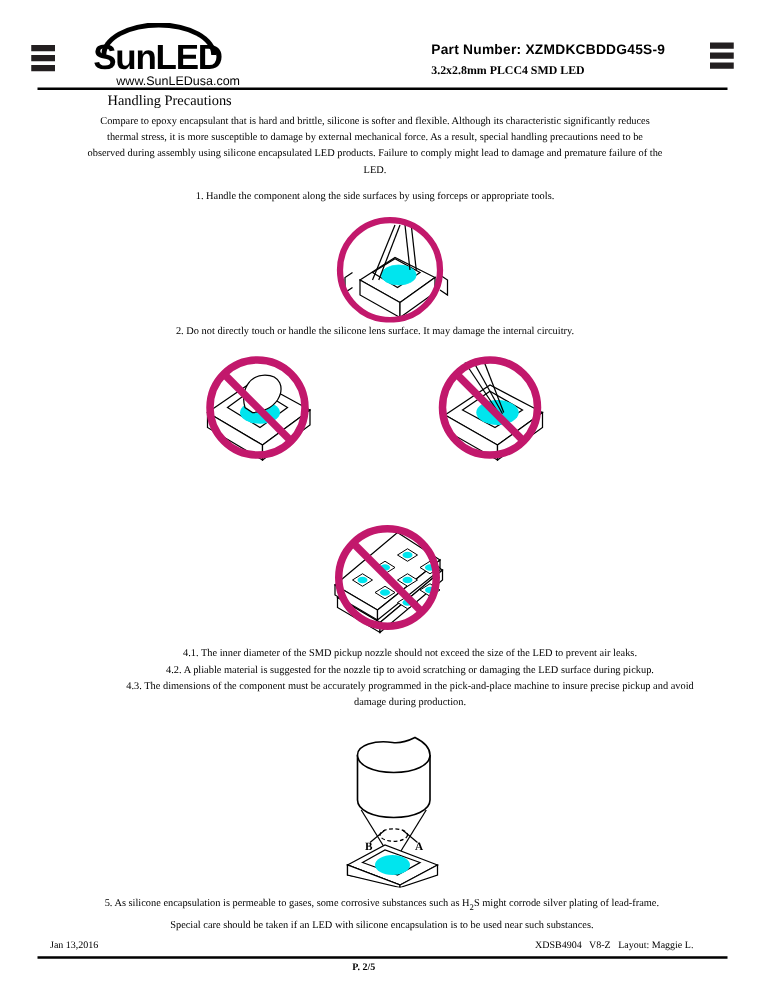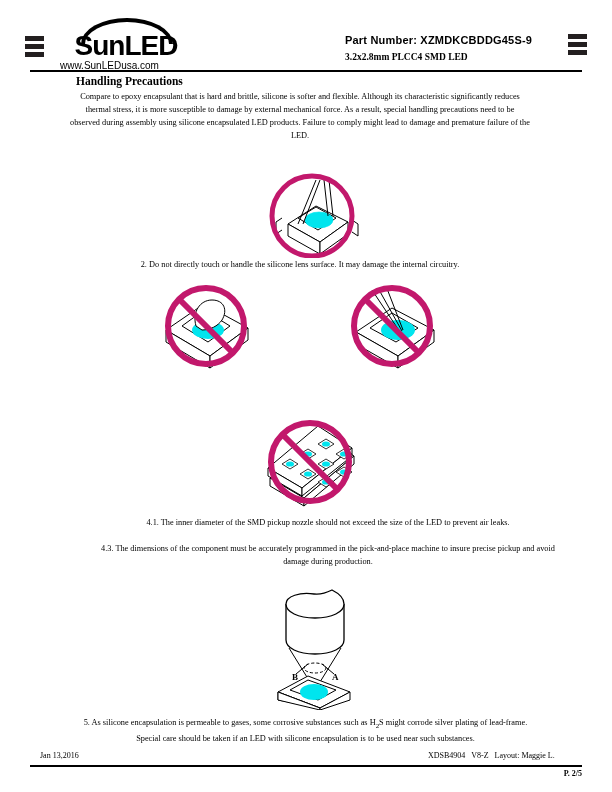--- a/index.html
+++ b/index.html
@@ -65,21 +65,21 @@
     font-size: 28px;
     letter-spacing: -1px;
     line-height: 1;
     color: #000;
   }
   .logo-word .thin { font-weight: bold; }
   .logo-url {
     position: absolute;
     left: 0; top: 42px;
     width: 132px;
-    text-align: left;
+    text-align: right;
     font-family: "Liberation Sans", "DejaVu Sans", sans-serif;
     font-size: 10px;
     color: #000;
   }
 
   .part-number {
     position: absolute;
     left: 345px; top: 34px;
     font-family: Liberation Sans, sans-serif;
     font-weight: bold;
@@ -95,22 +95,22 @@
   .header-rule {
     position: absolute;
     left: 30px; top: 70px;
     width: 552px; height: 2px;
     background: #000;
   }
 
   
   .section-title {
     position: absolute;
-    left: 76px; top: 75px;
-    font-weight: bold;
+    left: 86px; top: 75px;
+    font-weight: normal;
     font-size: 11.5px;
   }
   .para {
     position: absolute;
     left: 70px;
     width: 460px;
     font-size: 8.3px;
     line-height: 13px;
     text-align: center;
   }
@@ -136,21 +136,21 @@
   .footer-rule {
     position: absolute;
     left: 30px; top: 765px;
     width: 552px; height: 2px;
     background: #000;
   }
   .footer-page {
     position: absolute;
     left: 0; top: 769px;
     width: 582px;
-    text-align: right;
+    text-align: center;
     font-size: 8px;
     font-weight: bold;
   }
 
   
   .fig { position: absolute; }
   .fig svg { display: block; }
 </style>
 </head>
 <body>
@@ -182,25 +182,26 @@
       <span></span>
       <span></span>
     </div>
 
     <div class="header-rule"></div>
   </div>
 
   <div class="section-title">Handling Precautions</div>
   <div class="para intro">Compare to epoxy encapsulant  that is hard and brittle, silicone is softer and flexible. Although its characteristic significantly reduces thermal stress, it is more susceptible to damage by external mechanical force. As a result, special handling precautions need to be observed during assembly using silicone encapsulated LED products. Failure to comply might lead to damage and premature failure of the LED.</div>
 
+  <div class="para item1">1. Handle the component along the side surfaces by using forceps or appropriate tools.</div>
   <div class="para item2">2. Do not directly touch or handle the silicone lens surface. It may damage the internal circuitry.</div>
 
   <div class="para item4">
     <span>4.1. The inner diameter of the SMD pickup nozzle should not exceed the size of the LED to prevent air leaks.</span><br>
-    <br>
+    <span>4.2. A pliable material is suggested for the nozzle tip to avoid scratching or damaging the LED surface during pickup.</span><br>
     <span>4.3. The dimensions of the component must be accurately programmed in the pick-and-place machine to insure precise pickup and avoid damage during production.</span>
   </div>
 
   <div class="para item5">
     <span>5. As silicone encapsulation is permeable to gases, some corrosive substances such as H</span><sub>2</sub><span>S might corrode silver plating of lead-frame. Special care should be taken if an LED with silicone encapsulation is to be used near such substances.</span>
   </div>
 
   <div class="fig" style="left:262px; top:172px;">
     <svg width="104" height="86" viewBox="0 0 104 86">
 

